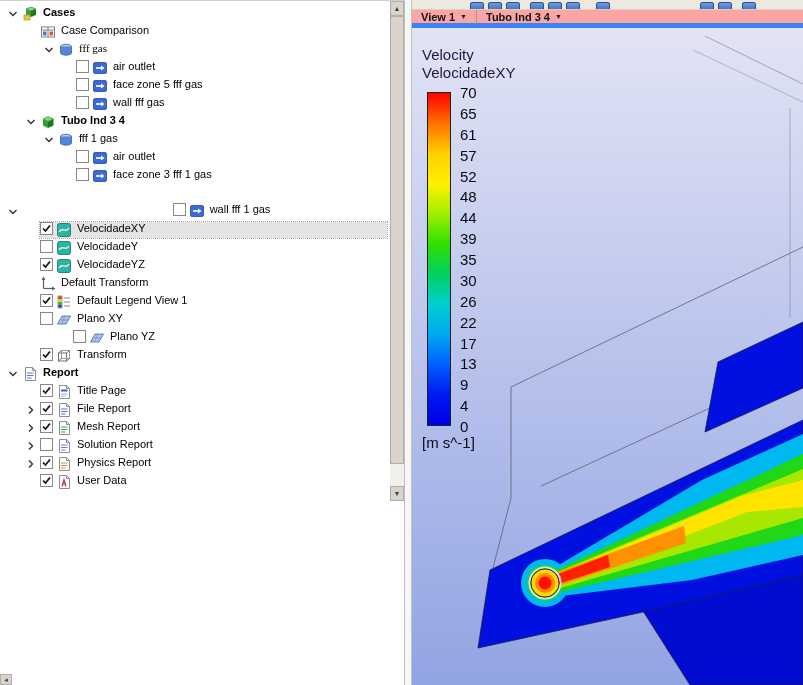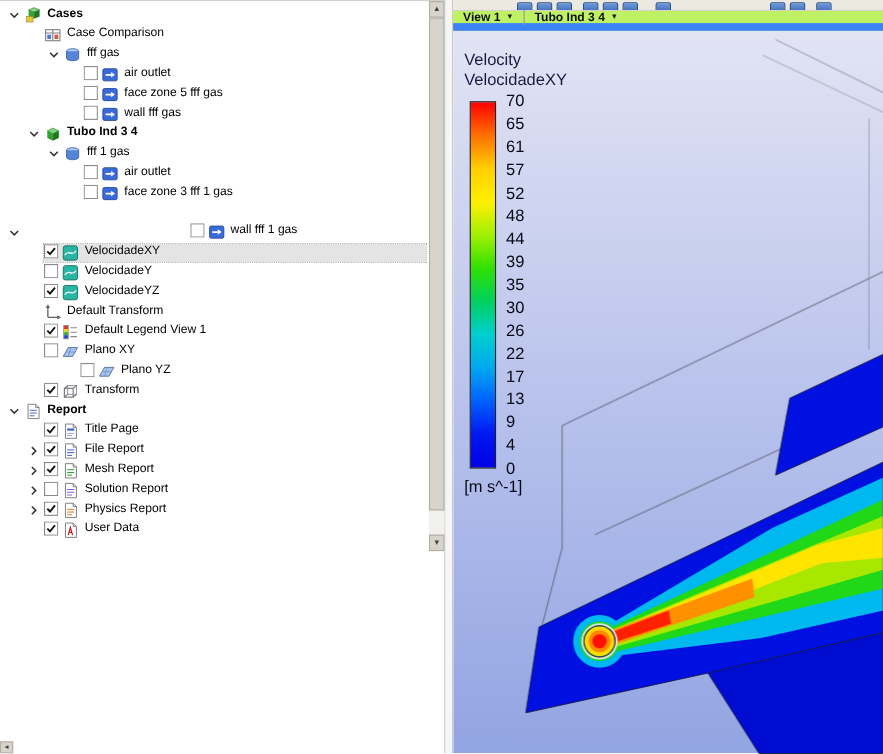--- a/index.html
+++ b/index.html
@@ -32,22 +32,22 @@
   
   #splitter{position:absolute;left:405px;top:0;width:7px;height:685px;background:#f6f6f6;
     border-right:1px solid #c4c4c4;box-sizing:border-box;}
 
   
   #right-panel{position:absolute;left:412px;top:0;width:391px;height:685px;}
   #top-strip{position:absolute;left:0;top:0;width:100%;height:10px;background:#ece9e0;
     border-bottom:1px solid #d6d2c8;box-sizing:border-box;overflow:hidden;}
   .strip-icon{position:absolute;top:2px;width:14px;height:12px;border-radius:2px;
     background:linear-gradient(#6f9ada,#2e5fae);border:1px solid #24508f;box-sizing:border-box;}
-  #tab-bar{position:absolute;left:0;top:10px;width:100%;height:18px;background:#bef264;
-    border-bottom:7px solid #3b82f6;box-sizing:border-box;display:flex;align-items:center;}
+  #tab-bar{position:absolute;left:0;top:10px;width:100%;height:18px;background:#fca5a5;
+    border-bottom:5px solid #3b82f6;box-sizing:border-box;display:flex;align-items:center;}
   .view-tab{display:flex;align-items:center;padding:0 9px;height:100%;font-size:11px;font-weight:700;color:#101010;}
   .tab-arrow{font-size:7px;margin-left:5px;color:#202020;}
   .tab-sep{width:1px;height:14px;background:#9a9a9a;}
 
   
   #viewport{position:absolute;left:0;top:28px;width:391px;height:657px;overflow:hidden;}
   #scene{position:absolute;left:0;top:0;width:100%;height:100%;}
 
   
   #legend{position:absolute;left:10px;top:18px;z-index:5;}
@@ -90,21 +90,21 @@
                 <rect x="1.5" y="3" width="13" height="10" fill="#fff" stroke="#808080"></rect>
                 <line x1="8" y1="3" x2="8" y2="13" stroke="#808080"></line>
                 <line x1="1.5" y1="6" x2="14.5" y2="6" stroke="#808080"></line>
                 <rect x="3" y="7.5" width="3.5" height="4" fill="#4a78d8"></rect>
                 <rect x="9.5" y="7.5" width="3.5" height="4" fill="#d85a3a"></rect>
               </svg>
             </span>
             <span class="tree-label">Case Comparison</span>
           </span>
         </div>
-        <div class="tree-row" style="padding-left: 40px;">
+        <div class="tree-row" style="padding-left: 40px; font-family: Liberation Serif, serif;">
           <span class="exp">
             <svg width="10" height="10" viewBox="0 0 10 10">
               <polyline points="1.5,3 5,6.5 8.5,3" fill="none" stroke="#333" stroke-width="1.4"></polyline>
             </svg>
           </span>
           <span class="row-content">
             <span class="tree-icon">
               <svg width="16" height="16" viewBox="0 0 16 16">
                 <ellipse cx="8" cy="4.5" rx="5.5" ry="2.2" fill="#aecdf2" stroke="#3a62a8" stroke-width="0.8"></ellipse>
                 <path d="M2.5,4.5 L2.5,11 A5.5,2.2 0 0 0 13.5,11 L13.5,4.5" fill="#5585d8" stroke="#3a62a8" stroke-width="0.8"></path>

